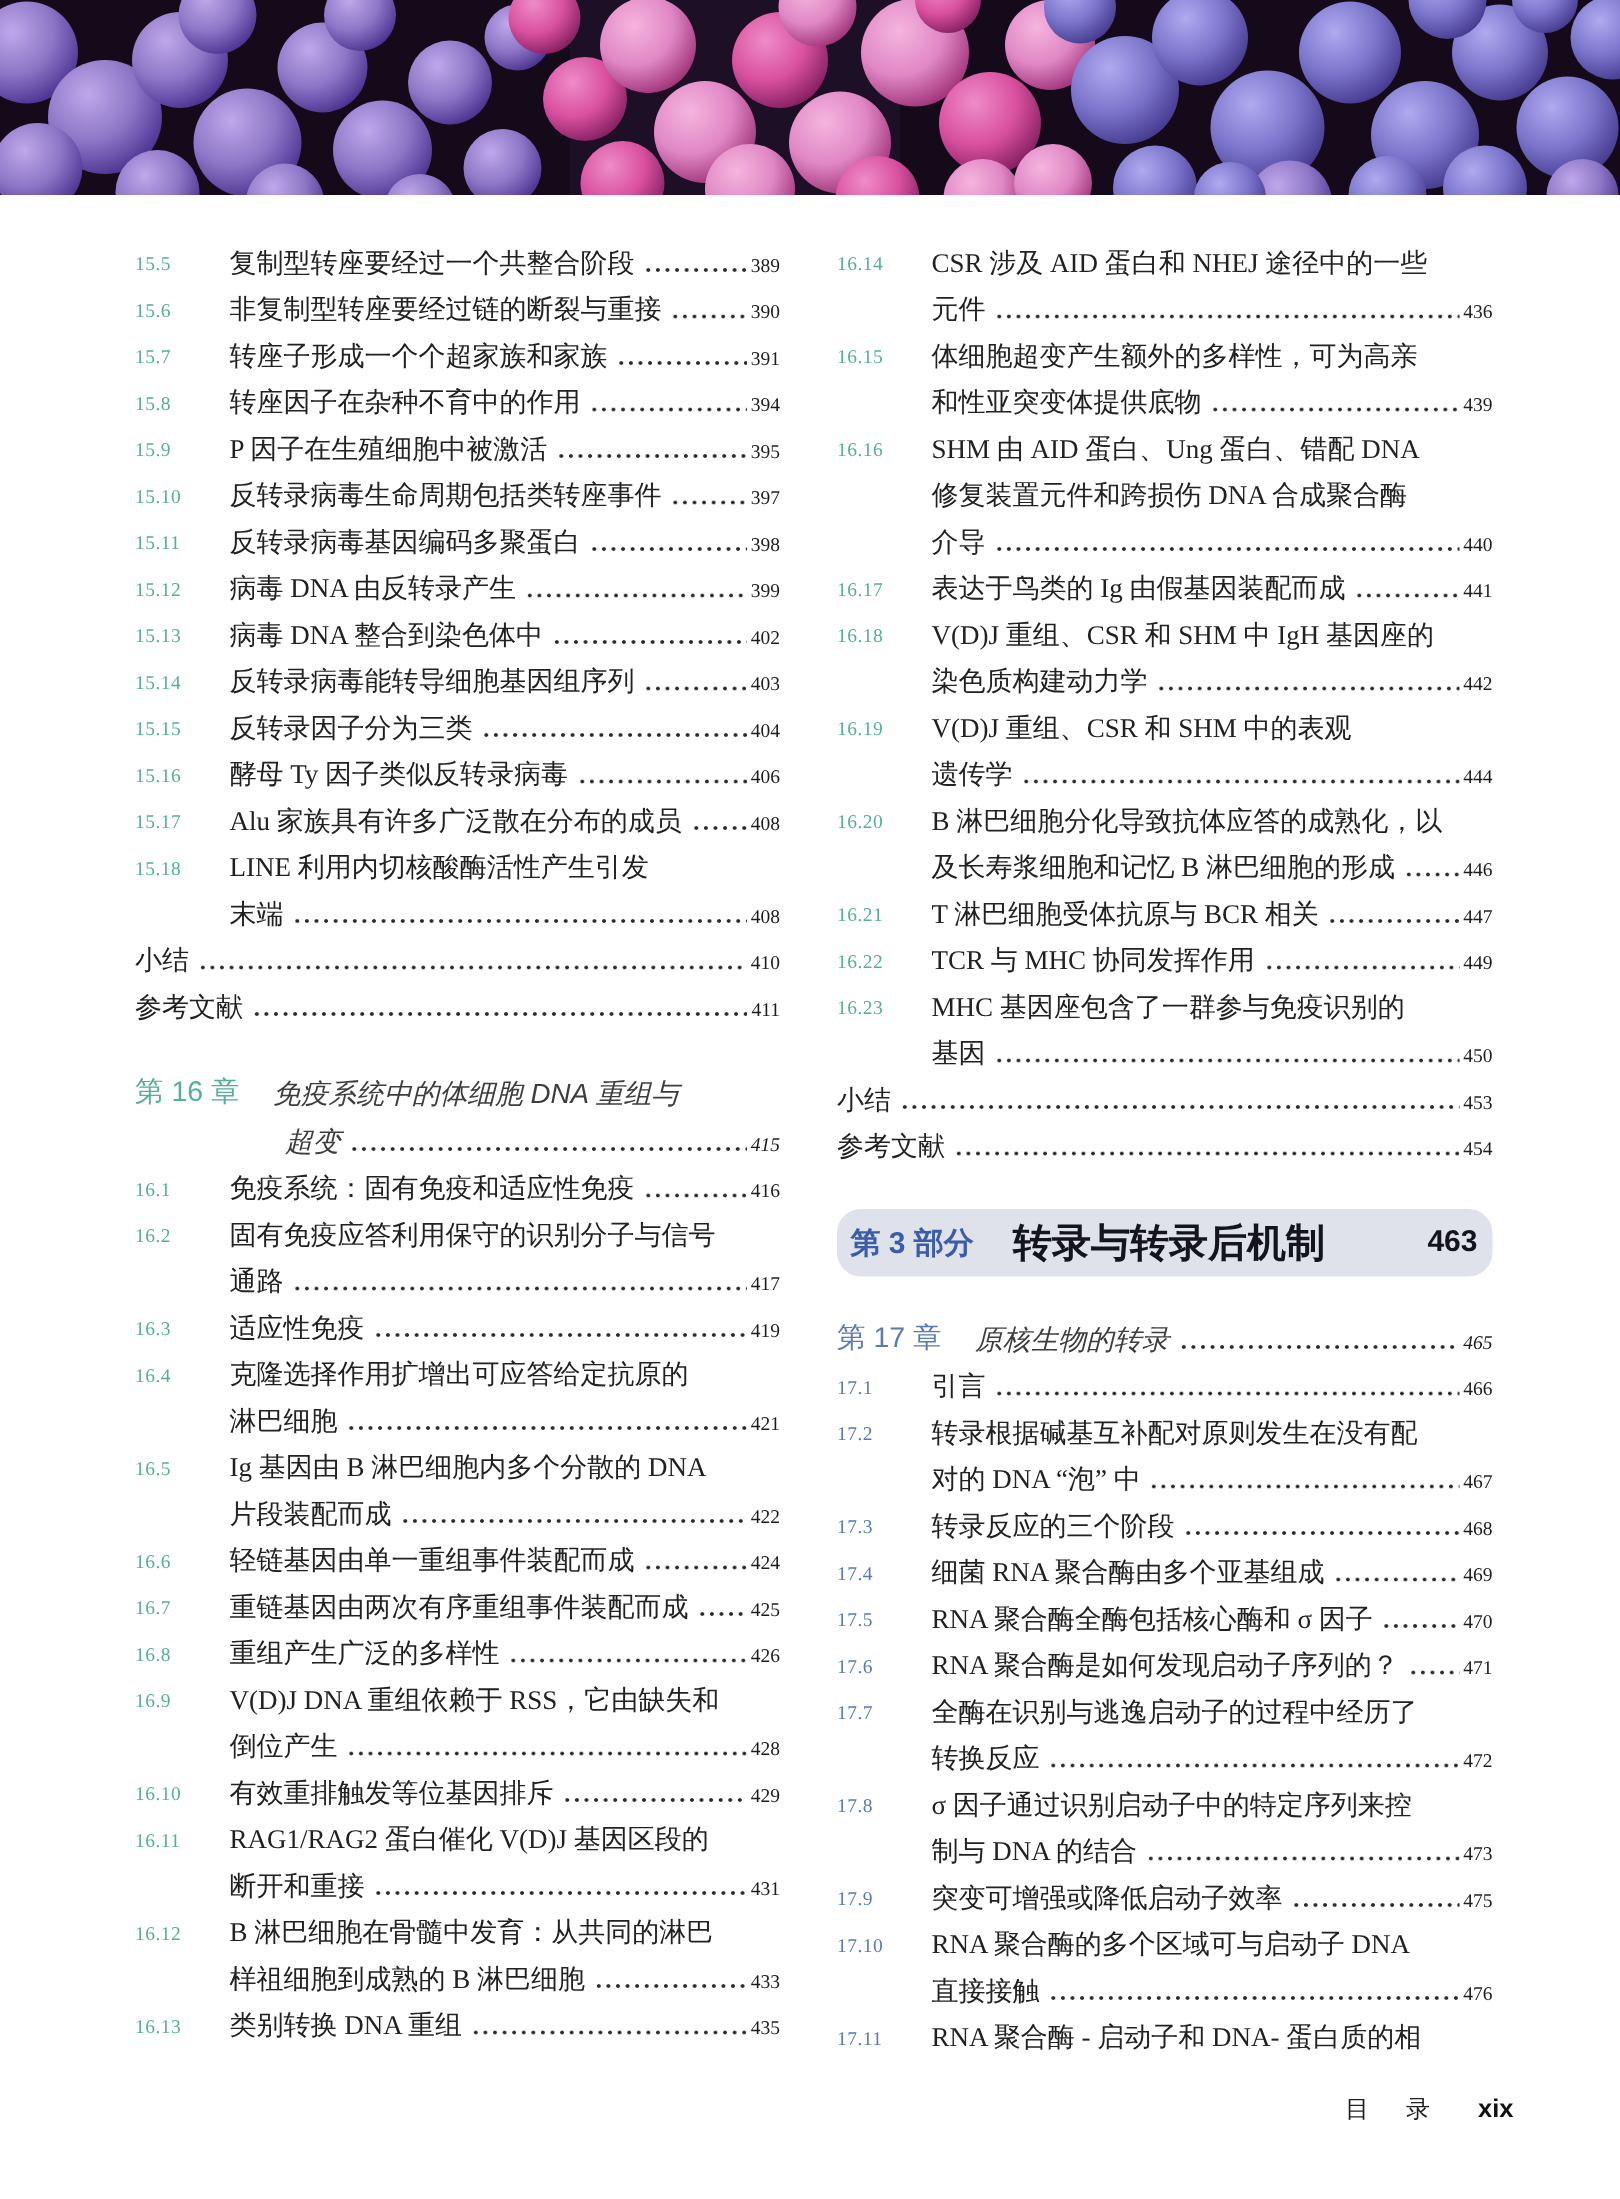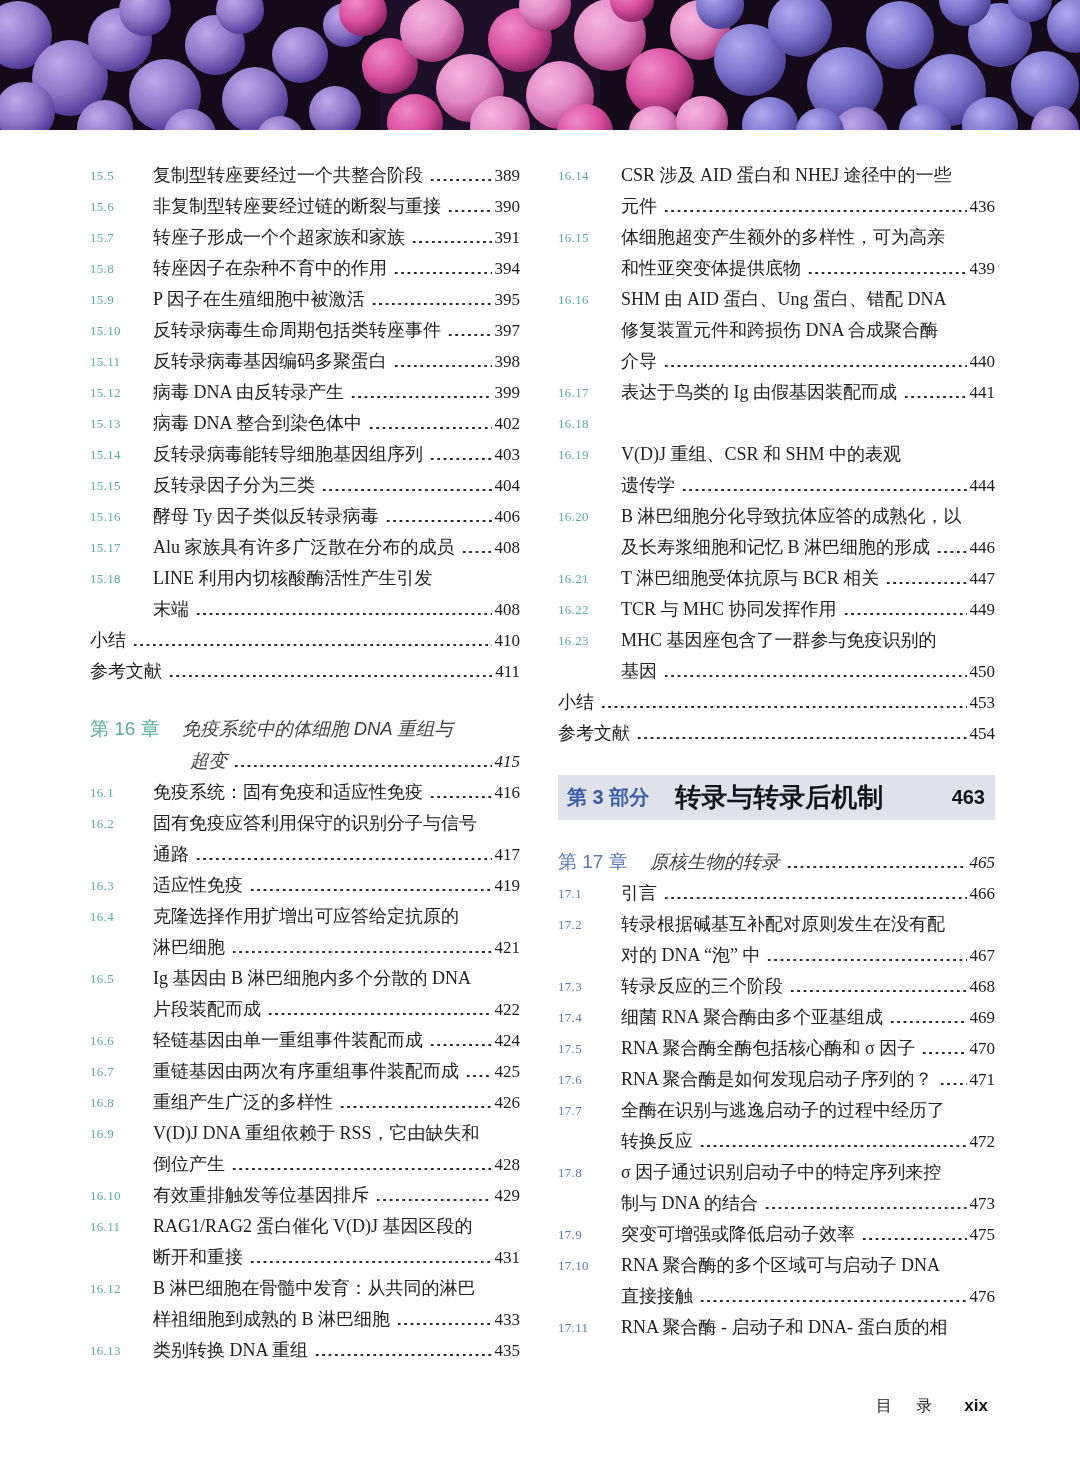--- a/index.html
+++ b/index.html
@@ -16,43 +16,43 @@
   .col-left{left:90px;width:430px;}
   .col-right{left:558px;width:437px;}
   .accent-teal{--acc:#56ae9b;}
   .accent-blue{--acc:#5a7ab2;}
   
   .item{display:flex;align-items:flex-start;}
   .item .num{flex:0 0 63px;font-size:13px;line-height:31px;color:var(--acc);letter-spacing:.3px;}
   .item .content{flex:1;min-width:0;}
   .line{display:flex;align-items:baseline;height:31px;line-height:31px;font-size:18px;}
   .line .t{white-space:nowrap;}
-  .line .pg{font-size:17px;color:#1c1c1c;}
+  .line .pg{font-size:13px;color:#1c1c1c;}
   .dots{flex:1;min-width:10px;margin:0 3px 0 6px;align-self:stretch;
     background-image:radial-gradient(circle,#2b2b2b 1.15px,transparent 1.45px);
     background-size:6.4px 6.4px;background-repeat:repeat-x;
     background-position:left calc(100% - 8px);}
   .item.flush .line{width:100%;}
   
   .chapter{display:flex;align-items:flex-start;margin-top:26px;
     font-family:"Liberation Sans","DejaVu Sans",sans-serif;}
   .chapter .ch-num{flex:0 0 92px;font-size:19px;line-height:32px;color:var(--acc);}
   .chapter .content{flex:1;min-width:0;}
   .chapter .line{height:32px;line-height:32px;font-size:18.5px;color:#3d3d3d;font-style:italic;}
   .chapter .line .pg{font-family:"Liberation Serif","DejaVu Serif",serif;color:#1c1c1c;}
   .chapter .line.cont{padding-left:8px;}
   
   .part{display:flex;align-items:center;margin-top:26px;margin-bottom:20px;
     height:45px;background:#dfe2ea;padding:0 10px 0 9px;
-    font-family:"Liberation Sans","DejaVu Sans",sans-serif;font-weight:bold;}
+    font-family:"Liberation Sans","DejaVu Sans",sans-serif;font-weight:bold;border-radius:16px;}
   .part .part-num{font-size:20px;color:#3a5da9;}
   .part .part-title{font-size:26px;color:#14141f;margin-left:26px;}
   .part .part-page{margin-left:auto;font-size:20px;color:#14141f;}
   
-  .footer{position:absolute;top:1396px;right:92px;display:flex;align-items:baseline;
+  .footer{position:absolute;top:1396px;right:71px;display:flex;align-items:baseline;
     font-family:"Liberation Sans","DejaVu Sans",sans-serif;margin-left:24px;}
   .footer .sec{font-size:16px;color:#222;letter-spacing:10px;}
   .footer .roman{font-size:17px;font-weight:bold;color:#111;margin-left:22px;}
 </style>
 </head>
 <body>
 
 <div class="banner">
   <svg width="1080" height="130" viewBox="0 0 1080 130" xmlns="http://www.w3.org/2000/svg">
     <defs>
@@ -505,20 +505,30 @@
         <div class="content">
           <div class="line">
             <span class="t">表达于鸟类的 Ig 由假基因装配而成</span>
             <span class="dots"></span>
             <span class="pg">441</span>
           </div>
         </div>
       </div>
       <div class="item">
         <span class="num">16.18</span>
+        <div class="content">
+          <div class="line">
+            <span class="t">V(D)J 重组、CSR 和 SHM 中 IgH 基因座的</span>
+          </div>
+          <div class="line">
+            <span class="t">染色质构建动力学</span>
+            <span class="dots"></span>
+            <span class="pg">442</span>
+          </div>
+        </div>
       </div>
       <div class="item">
         <span class="num">16.19</span>
         <div class="content">
           <div class="line">
             <span class="t">V(D)J 重组、CSR 和 SHM 中的表观</span>
           </div>
           <div class="line">
             <span class="t">遗传学</span>
             <span class="dots"></span>

